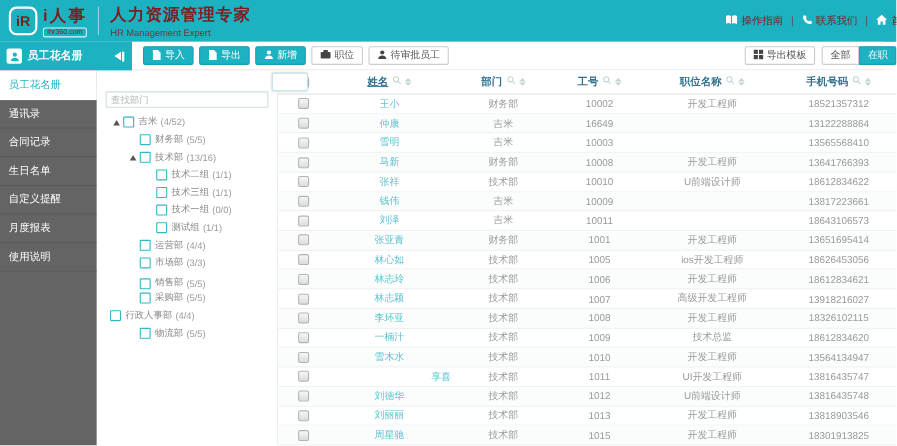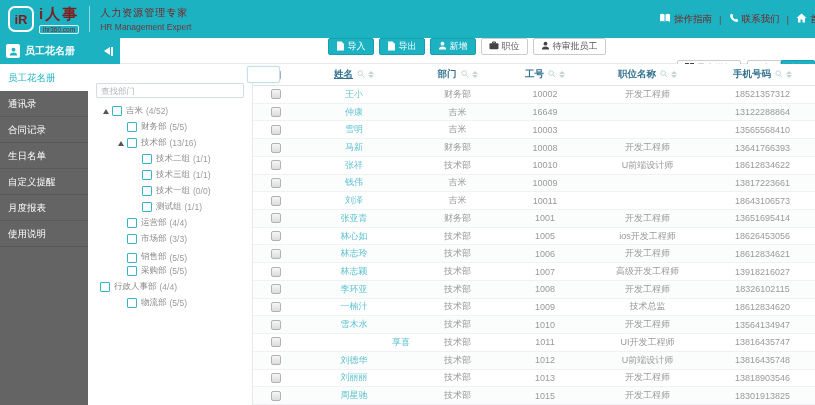--- a/index.html
+++ b/index.html
@@ -6,34 +6,34 @@
   html,body { width:815px; height:405px; overflow:hidden; }
   body { font-family:"Liberation Sans", sans-serif; position:relative; background:#fff; }
 
   
   .topbar { position:absolute; left:0; top:0; width:815px; height:38px; background:#1cb2c2; display:flex; align-items:center; color:#7f1d1d; }
   .logo-mark { width:26px; height:26px; border:2px solid #fff; border-radius:7px; margin-left:8px; display:flex; align-items:center; justify-content:center; font-weight:bold; font-size:13px; flex:none; }
   .brand-block { margin-left:5px; display:flex; flex-direction:column; align-items:center; flex:none; }
   .brand-name { font-size:15px; font-weight:bold; letter-spacing:2px; white-space:nowrap; }
   .brand-domain { font-size:6.5px; border:1px solid rgba(255,255,255,.85); border-radius:2px; padding:0 3px; margin-top:1px; }
   .brand-divider { width:1px; height:26px; background:rgba(255,255,255,.5); margin:0 10px; flex:none; }
-  .slogan-cn { font-size:10px; font-weight:normal; letter-spacing:1px; }
+  .slogan-cn { font-size:15px; font-weight:bold; letter-spacing:1px; }
   .slogan-en { font-size:8.5px; opacity:.85; margin-top:2px; }
   .topbar-links { margin-left:auto; margin-right:-14px; display:flex; align-items:center; font-size:9.5px; gap:7px; white-space:nowrap; }
   .top-link { display:flex; align-items:center; gap:3px; cursor:pointer; }
   .top-sep { opacity:.7; }
 
   
   .module-hdr { position:absolute; left:0; top:38px; width:120px; height:26px; background:#1cb2c2; color:#fff; display:flex; align-items:center; font-size:10px; font-weight:bold; }
   .module-person-box { width:14px; height:14px; background:#fff; border-radius:2px; margin:0 5px 0 6px; display:flex; align-items:center; justify-content:center; }
   .collapse-icon { margin-left:auto; margin-right:7px; display:flex; align-items:center; }
   .collapse-icon .tri { width:0; height:0; border-top:4px solid transparent; border-bottom:4px solid transparent; border-right:6px solid #fff; }
   .collapse-icon .bar { width:2px; height:9px; background:#fff; margin-left:1px; }
 
-  .toolbar { position:absolute; left:120px; top:38px; right:12px; height:26px; background:#fff; border-bottom:1px solid #e9e9e9; display:flex; align-items:center; gap:5px; padding-left:10px;flex-direction:column; }
+  .toolbar { position:absolute; left:120px; top:38px; right:12px; height:26px; background:#fff; border-bottom:1px solid #e9e9e9; display:flex; align-items:center; gap:5px; padding-left:10px; }
   .btn { height:17px; display:inline-flex; align-items:center; gap:3px; padding:0 7px; font-size:9px; border-radius:2px; cursor:pointer; white-space:nowrap; }
   .btn.teal { background:#1cb2c2; color:#fff; border:1px solid #169fae; }
   .btn.plain { background:#fff; color:#555; border:1px solid #ccc; }
   .toolbar-right { margin-left:auto; display:flex; align-items:center; }
   .toolbar-right .btn { margin-left:6px; }
   .seg-all { border-radius:2px 0 0 2px; }
   .seg-active { border-radius:0 2px 2px 0; margin-left:0 !important; margin-right:-12px; }
 
   
   .sidebar { position:absolute; left:0; top:64px; width:88px; bottom:0; background:#646464; }

